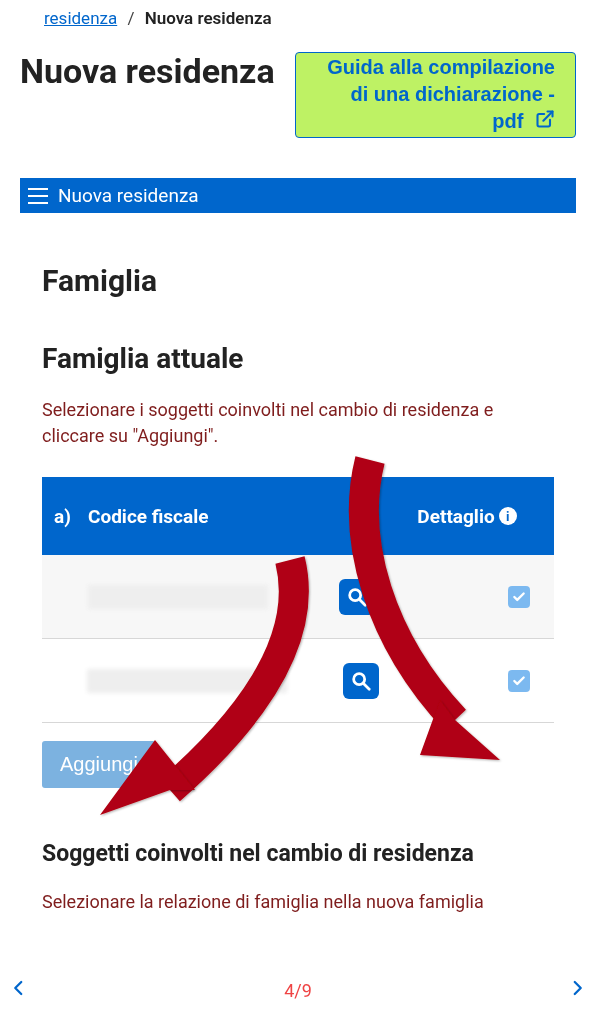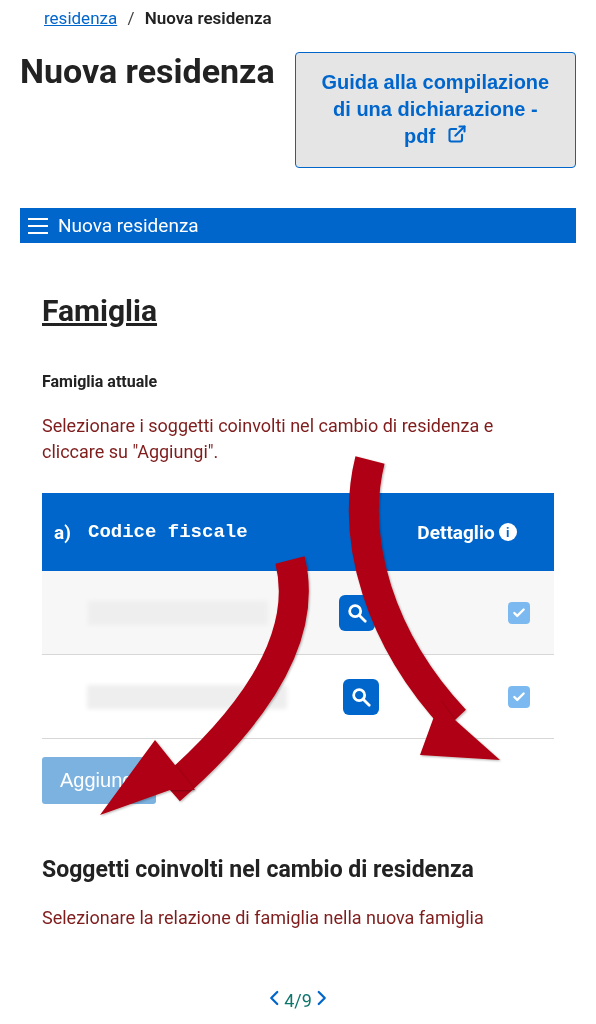--- a/index.html
+++ b/index.html
@@ -28,26 +28,26 @@
   }
   .page-title {
     font-size: 34px;
     font-weight: 700;
     color: #222;
     line-height: 1.15;
   }
   .guide-btn {
     border: 1px solid #0066cc;
     color: #0066cc;
-    background: #e5e5e5;
-    padding: 16px 20px;
+    background: #bef264;
+    padding: 1px 20px;
     font-size: 20px;
     font-weight: 600;
     border-radius: 4px;
-    text-align: center;
+    text-align: right;
     line-height: 1.35;
     cursor: pointer;
     flex: 1;
   }
   .ext-icon {
     display: inline-block;
     vertical-align: middle;
     margin-left: 6px;
   }
   .section-bar {
@@ -59,35 +59,35 @@
     padding: 6px 8px;
     margin: 0 0 50px 0;
     font-size: 19px;
   }
   .menu-icon {
     width: 20px; height: 16px;
     display: inline-flex; flex-direction: column; justify-content: space-between;
   }
   .menu-icon span { height: 2px; background: #fff; width: 100%; }
   .inner { padding: 0 22px; }
-  .h2 { font-size: 30px; font-weight: 700; color: #222; margin-bottom: 44px; text-decoration: underline; }
-  .h3 { font-size: 16px; font-weight: 700; color: #222; margin-bottom: 22px; }
+  .h2 { font-size: 30px; font-weight: 700; color: #222; margin-bottom: 44px; }
+  .h3 { font-size: 28px; font-weight: 700; color: #222; margin-bottom: 22px; }
   .body-text { font-size: 18px; color: #7f1d1d; line-height: 1.45; margin-bottom: 28px; }
   .table-head {
     background: #0066cc;
     color: #fff;
     display: flex;
     align-items: center;
     height: 78px;
     padding: 0 12px;
     font-size: 19px;
     font-weight: 700;
   }
   .col-a { width: 34px; }
-  .col-fiscale { flex: 1; font-family: Liberation Mono, monospace; }
+  .col-fiscale { flex: 1; }
   .col-dettaglio { width: 150px; text-align: center; display:flex; align-items:center; justify-content:center; gap:4px;}
   .col-seleziona { width: 110px; text-align: right; }
   .info-dot {
     width: 18px; height: 18px; border-radius: 50%; background: #fff; color:#0066cc;
     display:inline-flex; align-items:center; justify-content:center; font-size:13px; font-weight:700;
   }
   .trow {
     display: flex; align-items: center; height: 84px;
     border-bottom: 1px solid #d7d7d7; padding: 0 12px;
     background: #fff;
@@ -108,24 +108,24 @@
     display:inline-flex; align-items:center; justify-content:center; margin-left:auto; cursor:pointer;
   }
   .chk svg { width:14px; height:14px; }
   .add-btn {
     background: #7cb2e0; color:#fff; font-size:20px; font-weight:500;
     padding: 12px 18px; border:none; border-radius:3px; cursor:pointer;
     margin: 18px 0 52px 0;
   }
   .body-text.faded { color: #bbb; }
   .footer-nav {
-    position: absolute; left: 0; right: 0; bottom: 4px;
-    display: flex; align-items: center; justify-content: center;
+    position: absolute; left: 0; right: 0; bottom: 14px;
+    display: flex; align-items: center; justify-content: space-between;
     padding: 6px 10px;
-    font-size: 18px; color: #0f766e;
+    font-size: 18px; color: #ef4444;
     background: rgba(255,255,255,0.9);
   }
   .chev { color: #0066cc; cursor:pointer; }
   .chev svg { width: 18px; height: 24px; }
   .arrow-overlay { position: absolute; pointer-events: none; }
 </style>
 </head>
 <body>
 
 <div class="content">

